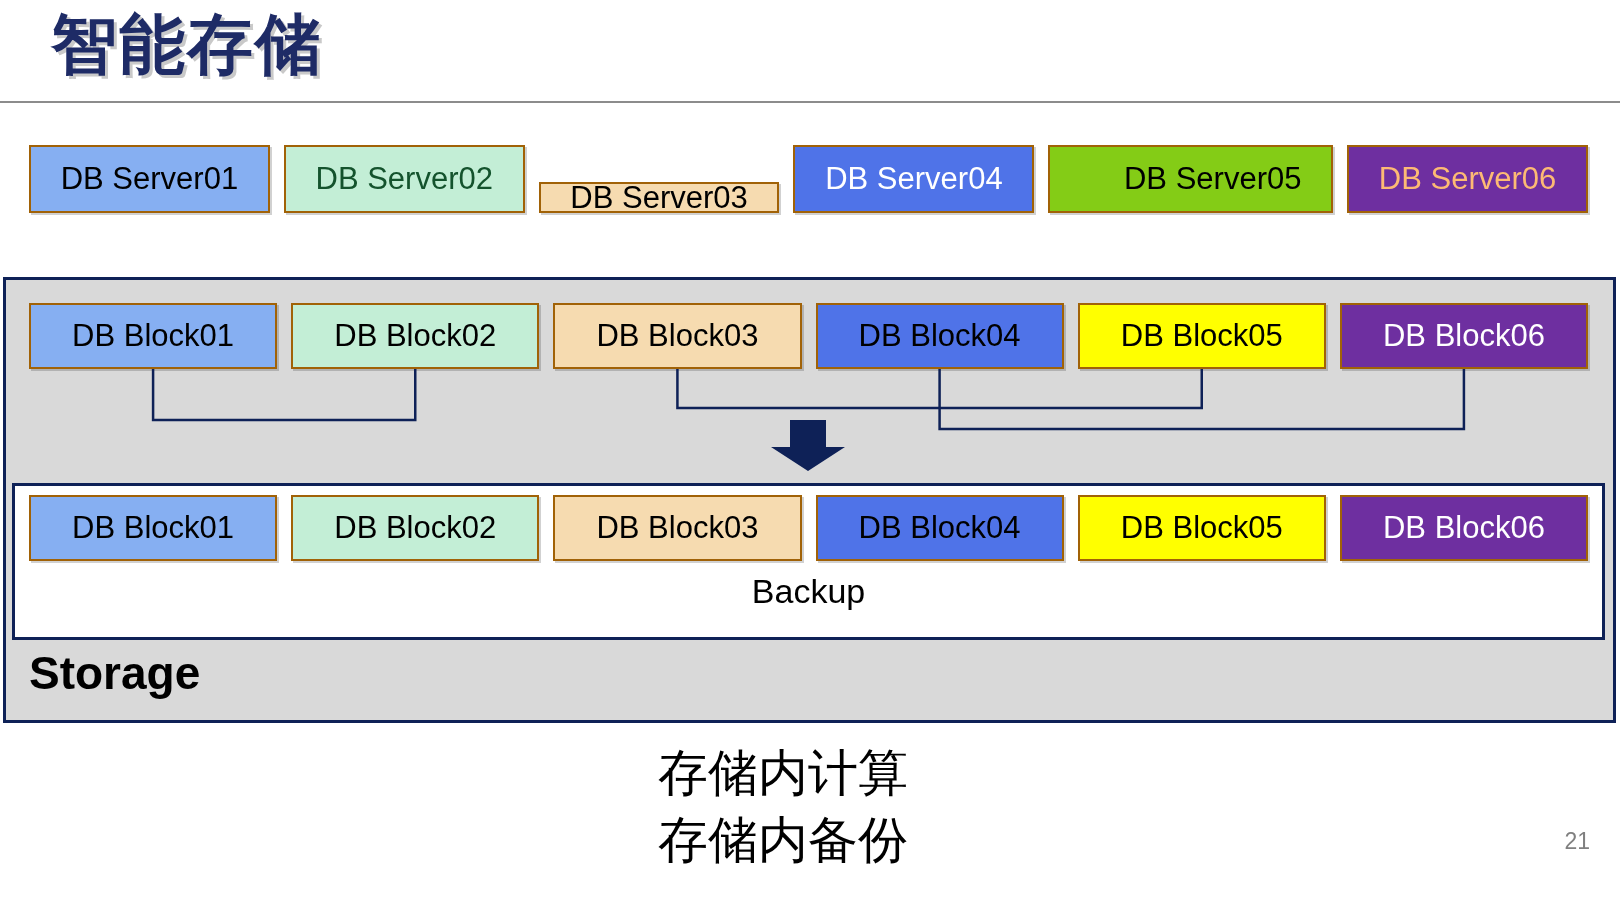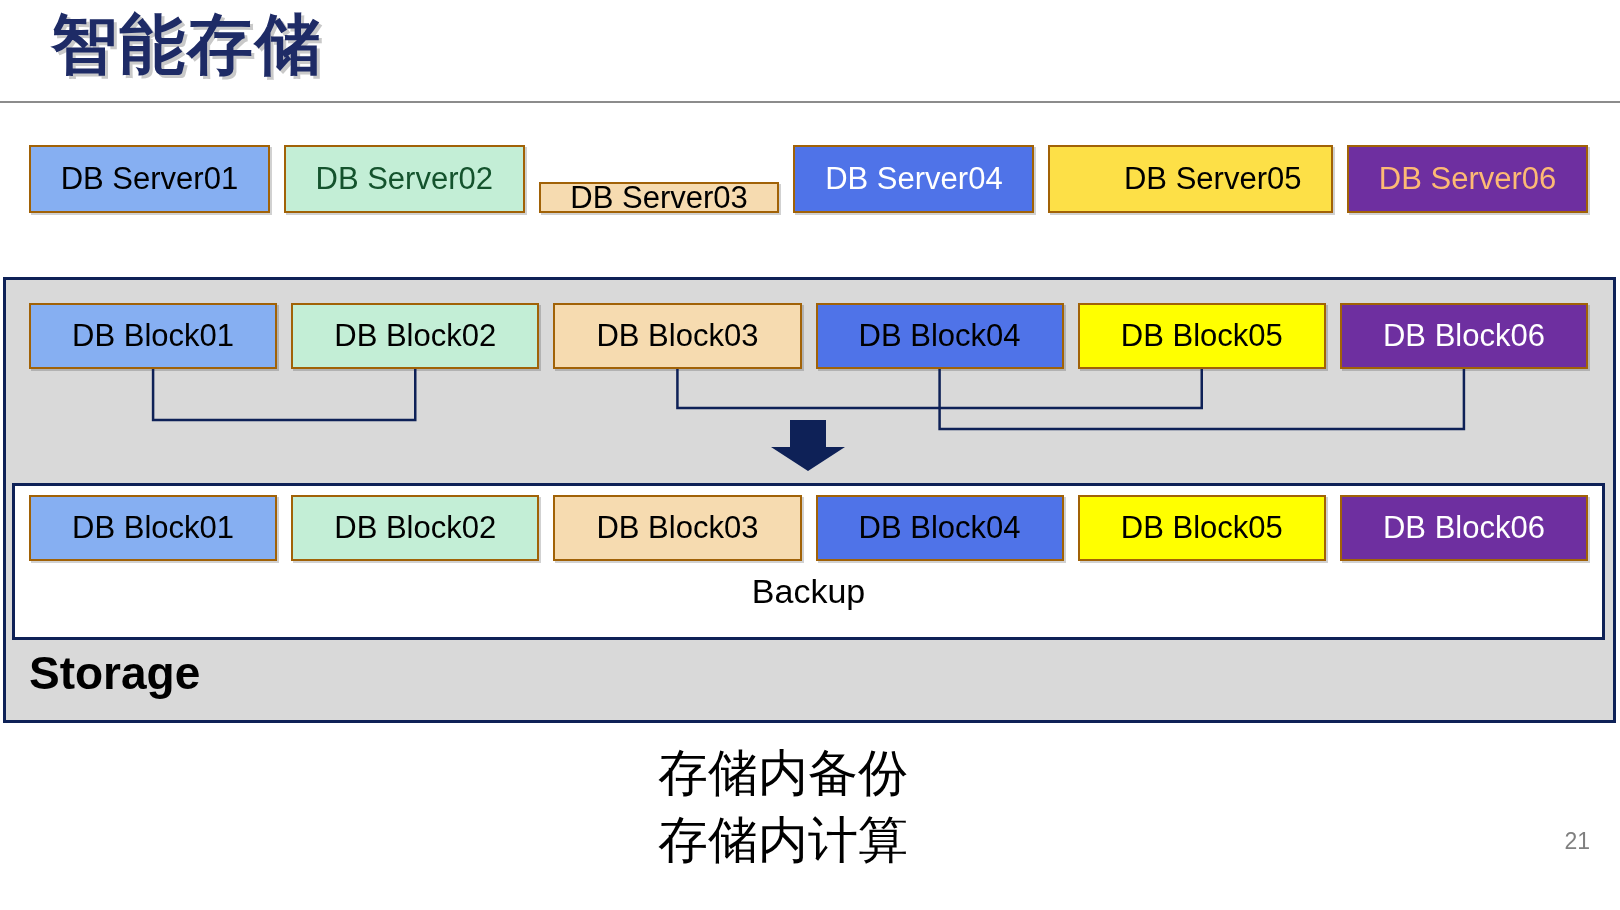--- a/index.html
+++ b/index.html
@@ -58,21 +58,21 @@
 <body>
 
 <div class="slide-title">智能存储</div>
 <div class="title-divider"></div>
 
 <div class="box-row row-servers">
     <div class="box" style="background: rgb(134, 175, 242); color: rgb(0, 0, 0);">DB Server01</div>
     <div class="box" style="background: rgb(195, 238, 214); color: #14532d;">DB Server02</div>
     <div class="box" style="background: rgb(246, 219, 176); color: rgb(0, 0, 0); margin-top: 37px;">DB Server03</div>
     <div class="box" style="background: rgb(79, 115, 232); color: #ffffff;">DB Server04</div>
-    <div class="box" style="background: #fde047; color: rgb(0, 0, 0); padding-left: 44px;">DB Server05</div>
+    <div class="box" style="background: #84cc16; color: rgb(0, 0, 0); padding-left: 44px;">DB Server05</div>
     <div class="box" style="background: rgb(110, 47, 160); color: #fdba74;">DB Server06</div>
   </div>
 
 <div class="storage-container"></div>
 
 <div class="box-row row-blocks-top">
     <div class="box" style="background: rgb(134, 175, 242); color: rgb(0, 0, 0);">DB Block01</div>
     <div class="box" style="background: rgb(195, 238, 214); color: rgb(0, 0, 0);">DB Block02</div>
     <div class="box" style="background: rgb(246, 219, 176); color: rgb(0, 0, 0);">DB Block03</div>
     <div class="box" style="background: rgb(79, 115, 232); color: rgb(0, 0, 0);">DB Block04</div>
@@ -95,17 +95,17 @@
     <div class="box" style="background: rgb(246, 219, 176); color: rgb(0, 0, 0);">DB Block03</div>
     <div class="box" style="background: rgb(79, 115, 232); color: rgb(0, 0, 0);">DB Block04</div>
     <div class="box" style="background: rgb(255, 255, 0); color: rgb(0, 0, 0);">DB Block05</div>
     <div class="box" style="background: rgb(110, 47, 160); color: rgb(255, 255, 255);">DB Block06</div>
   </div>
 
 <div class="backup-label">Backup</div>
 <div class="storage-label">Storage</div>
 
 <div class="caption">
+  <div>存储内计算</div>
   <div>存储内备份</div>
-  <div>存储内计算</div>
 </div>
 
 <div class="page-number">21</div>
 
 </body></html>

